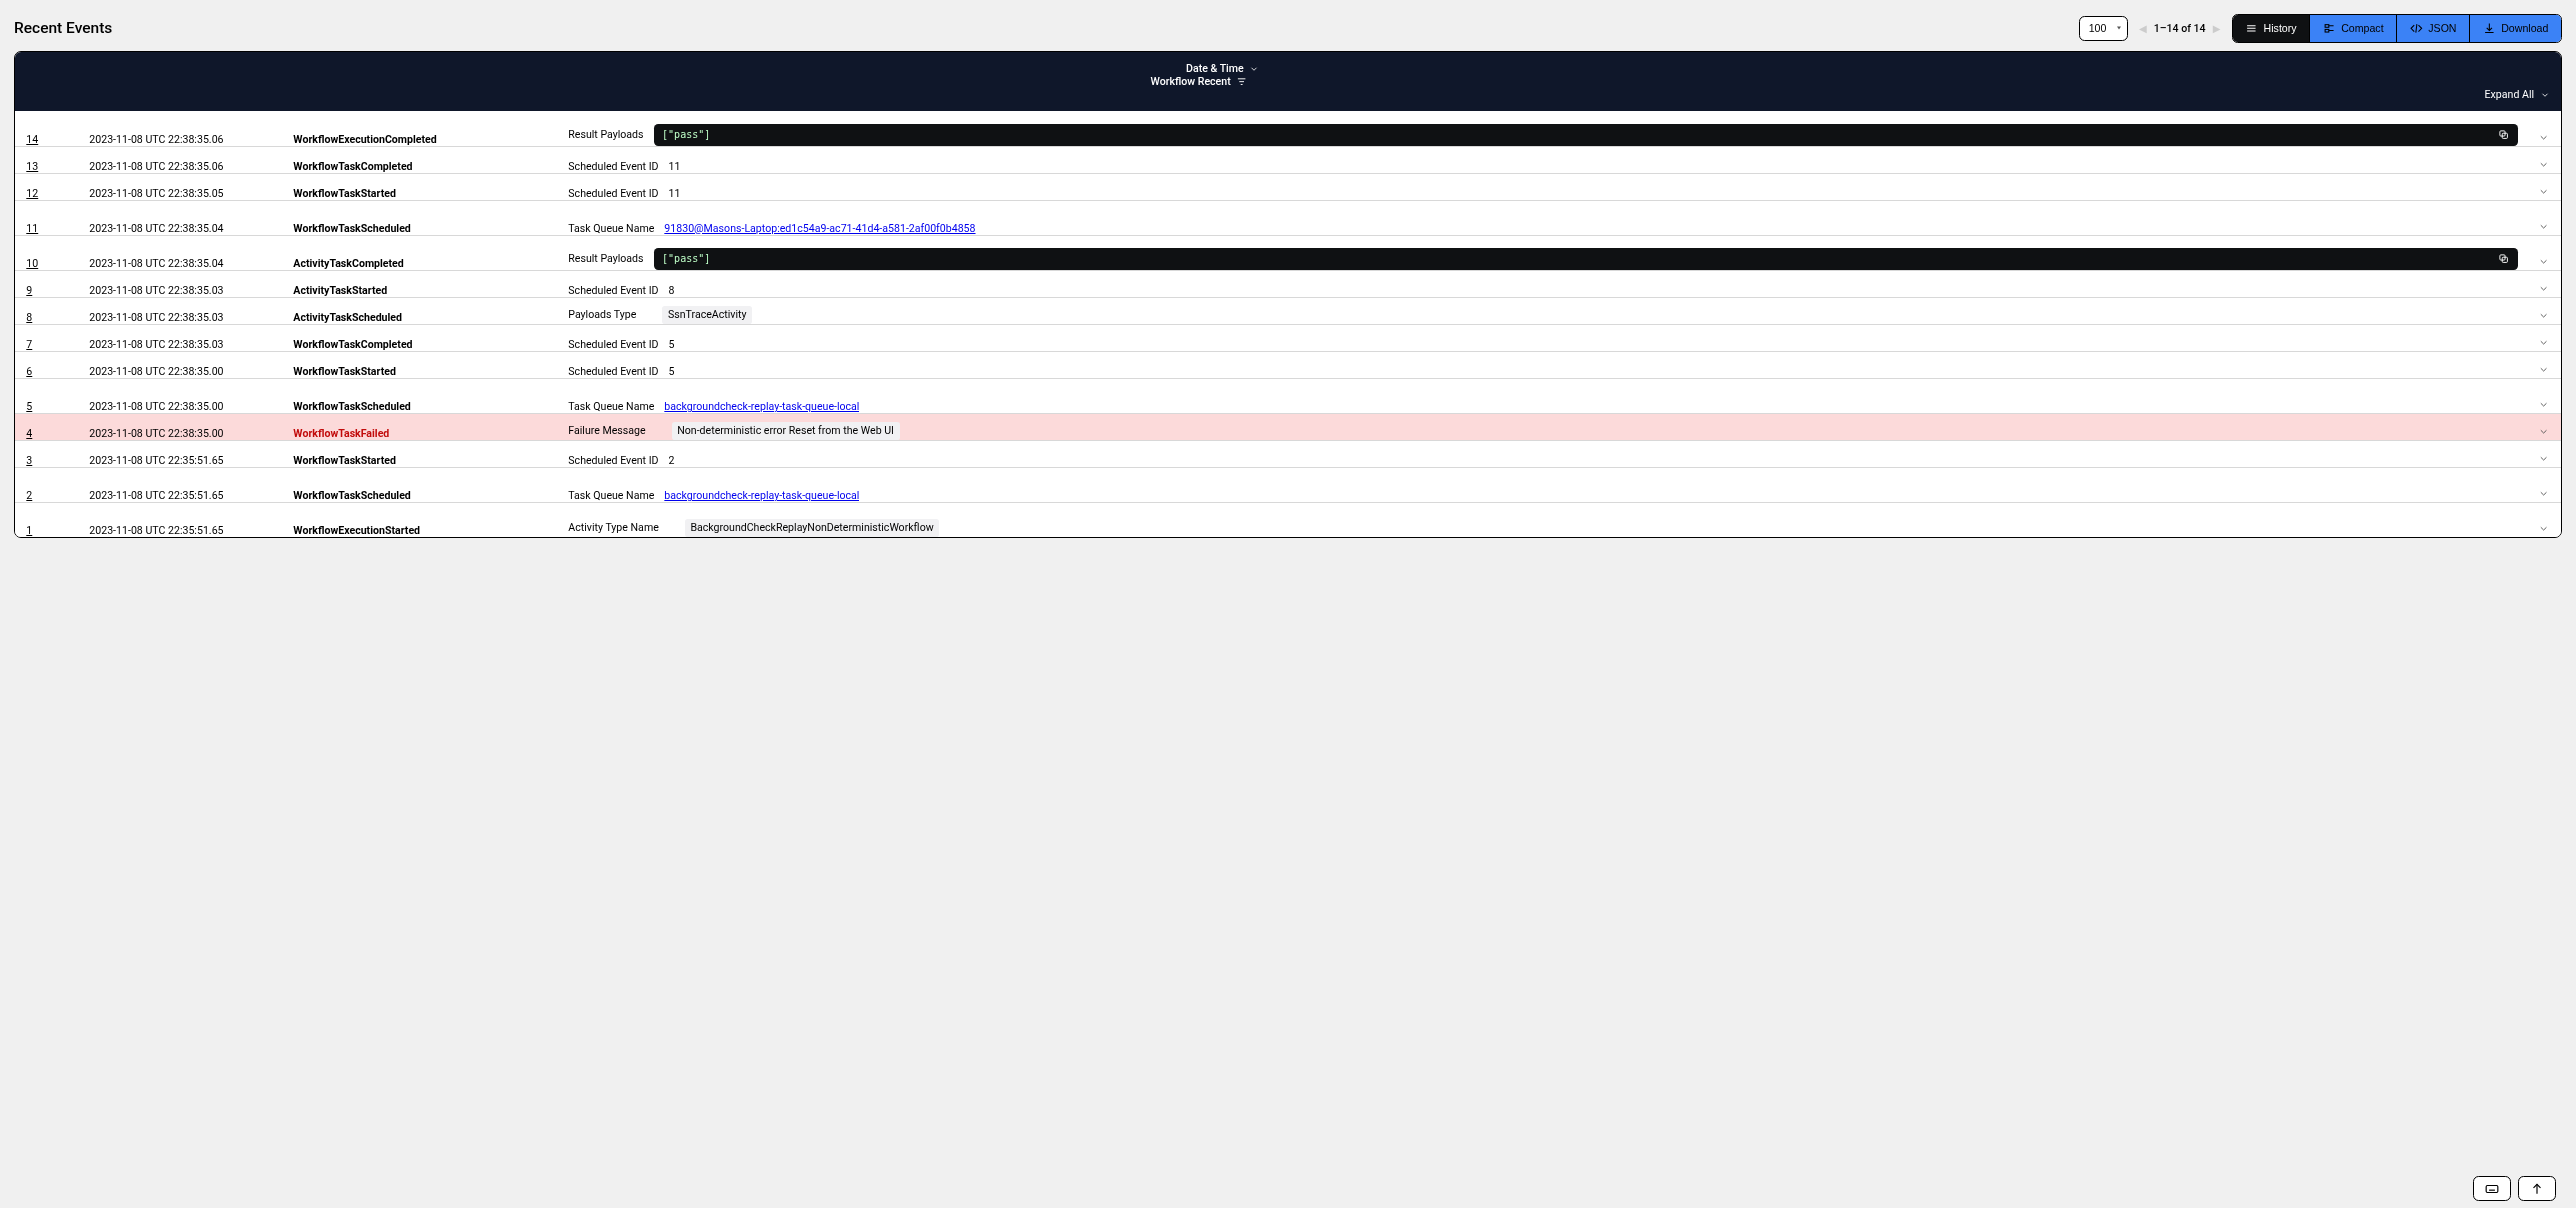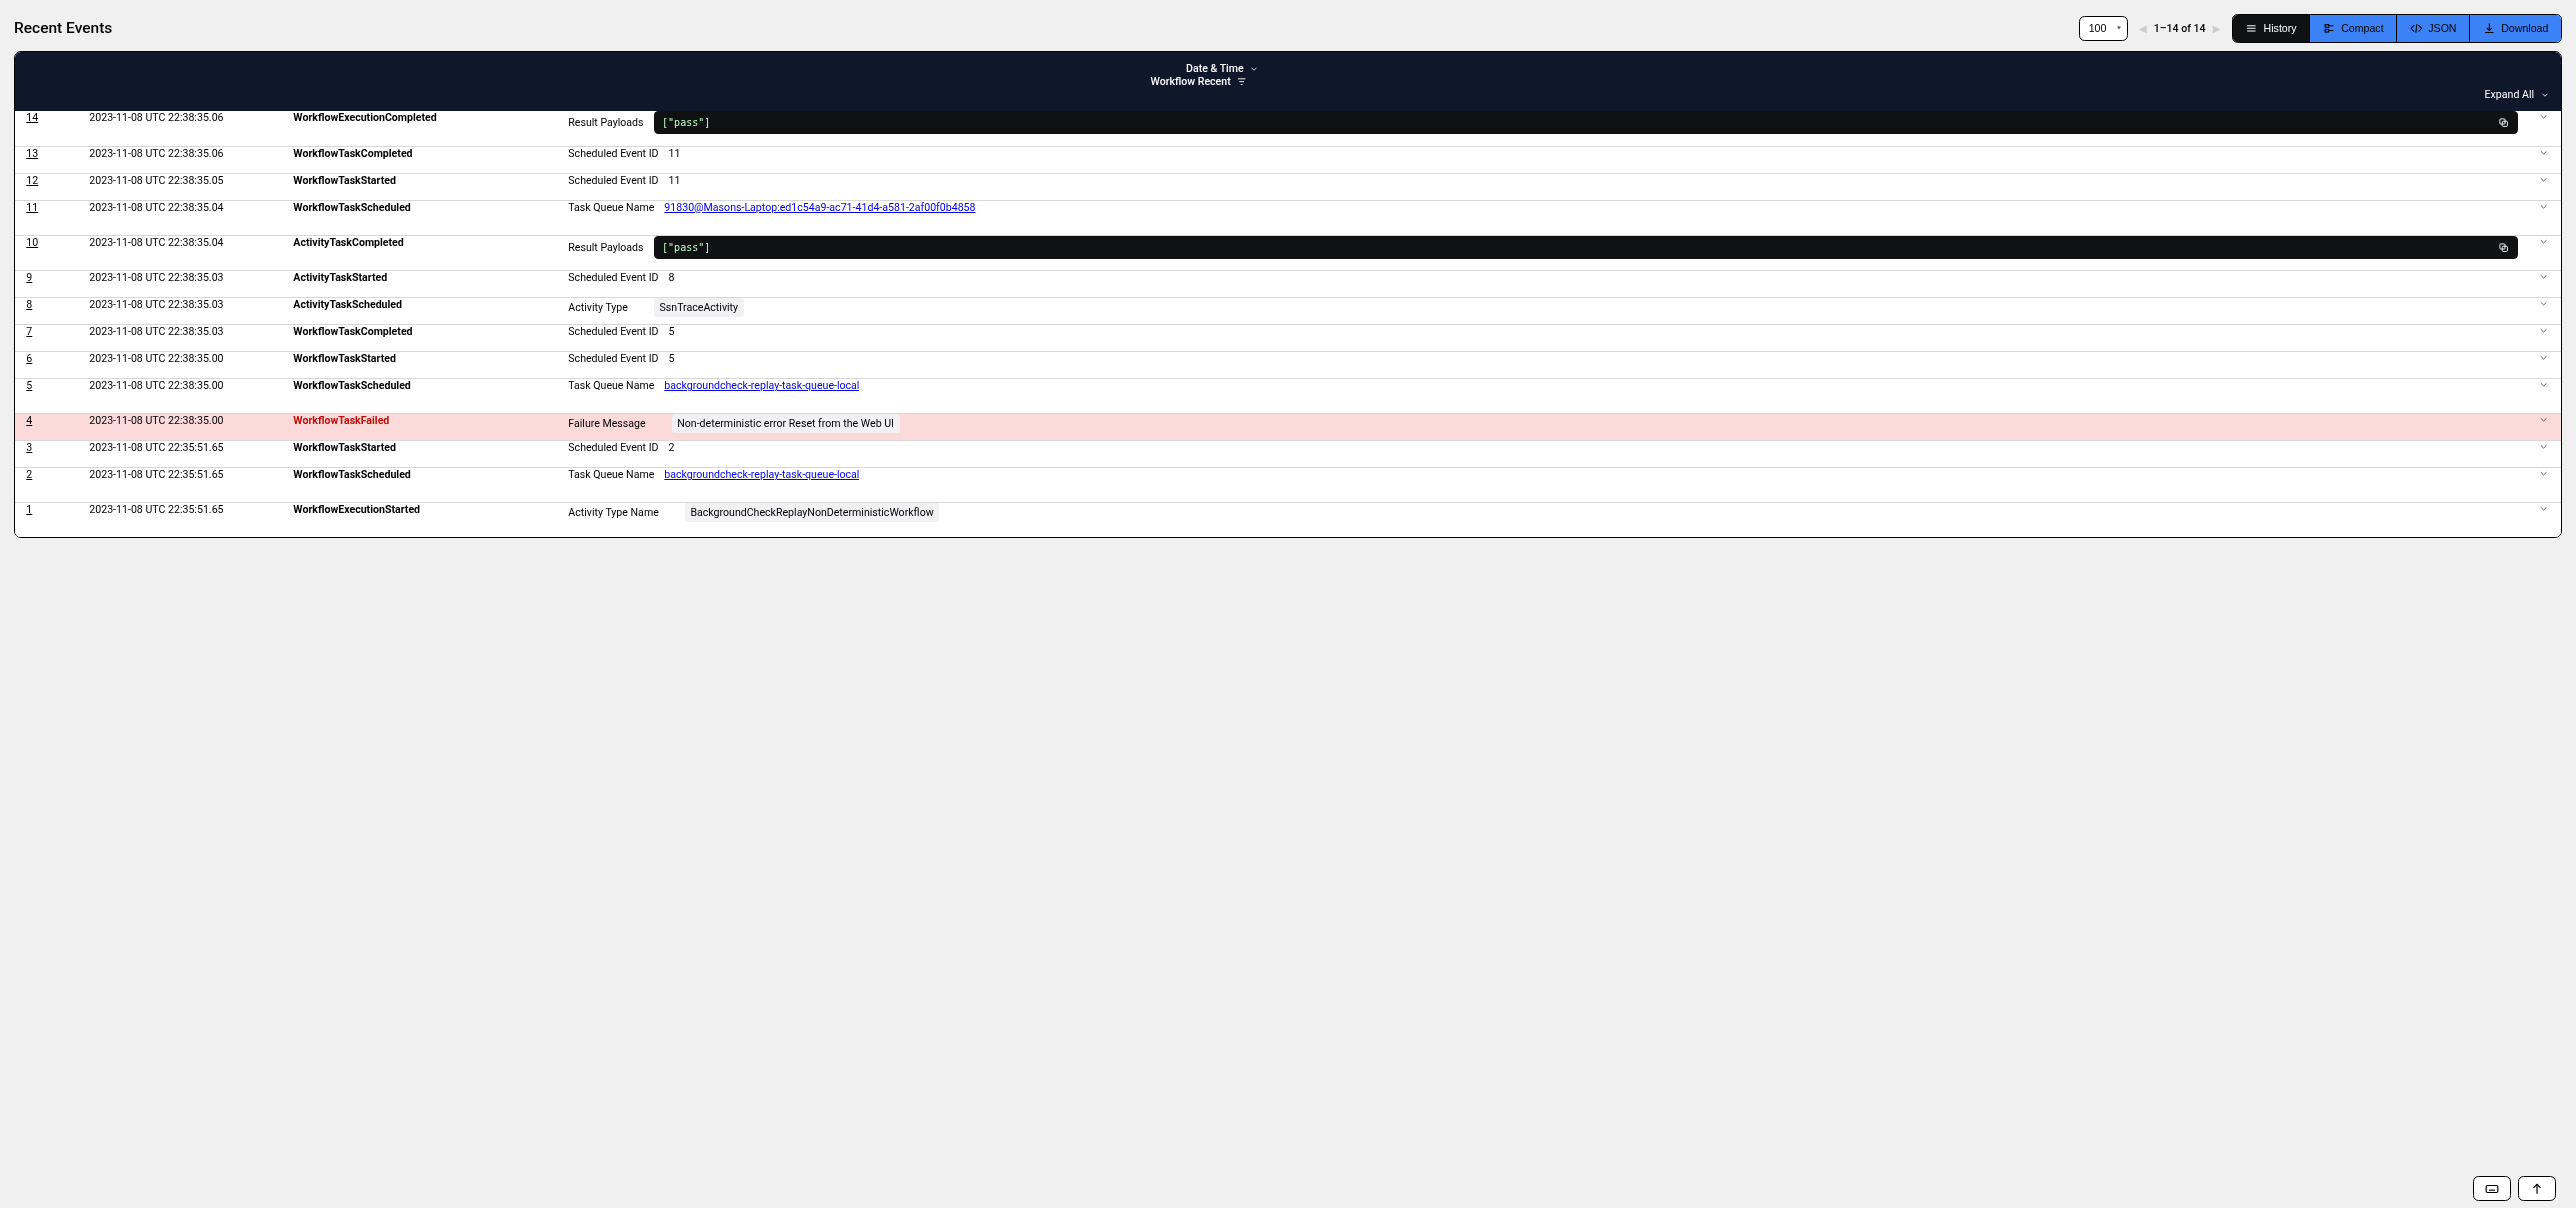--- a/index.html
+++ b/index.html
@@ -63,21 +63,21 @@
   .col-date{ width:204px; flex-shrink:0;}
   .col-event{ width:275px; flex-shrink:0;}
   .col-detail{ flex:1; min-width:0;}
   .col-caret{ width:28px; flex-shrink:0; text-align:right;}
   .th { font-weight:500; display:flex; align-items:center; gap:5.6px;}
   .expand-all{ margin-left:auto; display:flex; align-items:center; gap:5.6px; cursor:pointer;}
   .chev-down{ width:10px;height:10px; }
   .filter-icon{ width:11.3px;height:11.3px; }
 
   .row{
-    display:flex; align-items:flex-start; padding:0 11.3px; min-height:27px;
+    display:flex; align-items:flex-end; padding:0 11.3px; min-height:27px;
     border-top:0.7px solid #d8d8d8; background:#fff;
   }
   .row:first-of-type{ border-top:none;}
   .row.tall{ min-height:35px;}
   .row.failed{ background:#fcdada;}
   .row.failed .event-name{ color:#c20b0b;}
   .id-link{ text-decoration:underline; color:#000;}
   .event-name{ font-weight:700;}
   .detail{ display:flex; align-items:center; gap:10px; min-width:0;}
   .detail-label{ white-space:nowrap;}
@@ -261,21 +261,21 @@
         </div>
       <div class="col-caret row-caret"><svg viewBox="0 0 24 24" fill="none" stroke="currentColor" stroke-width="2">
             <polyline points="6 9 12 15 18 9"></polyline>
           </svg></div>
     </div>
     <div class="row">
       <div class="col-id"><a href="#" class="id-link">8</a></div>
       <div class="col-date">2023-11-08 UTC 22:38:35.03</div>
       <div class="col-event event-name">ActivityTaskScheduled</div>
       <div class="col-detail detail">
-          <span class="detail-label">Activity Type</span>
+          <span class="detail-label">Payloads Type</span>
               <span class="badge">SsnTraceActivity</span>
         </div>
       <div class="col-caret row-caret"><svg viewBox="0 0 24 24" fill="none" stroke="currentColor" stroke-width="2">
             <polyline points="6 9 12 15 18 9"></polyline>
           </svg></div>
     </div>
     <div class="row">
       <div class="col-id"><a href="#" class="id-link">7</a></div>
       <div class="col-date">2023-11-08 UTC 22:38:35.03</div>
       <div class="col-event event-name">WorkflowTaskCompleted</div>

